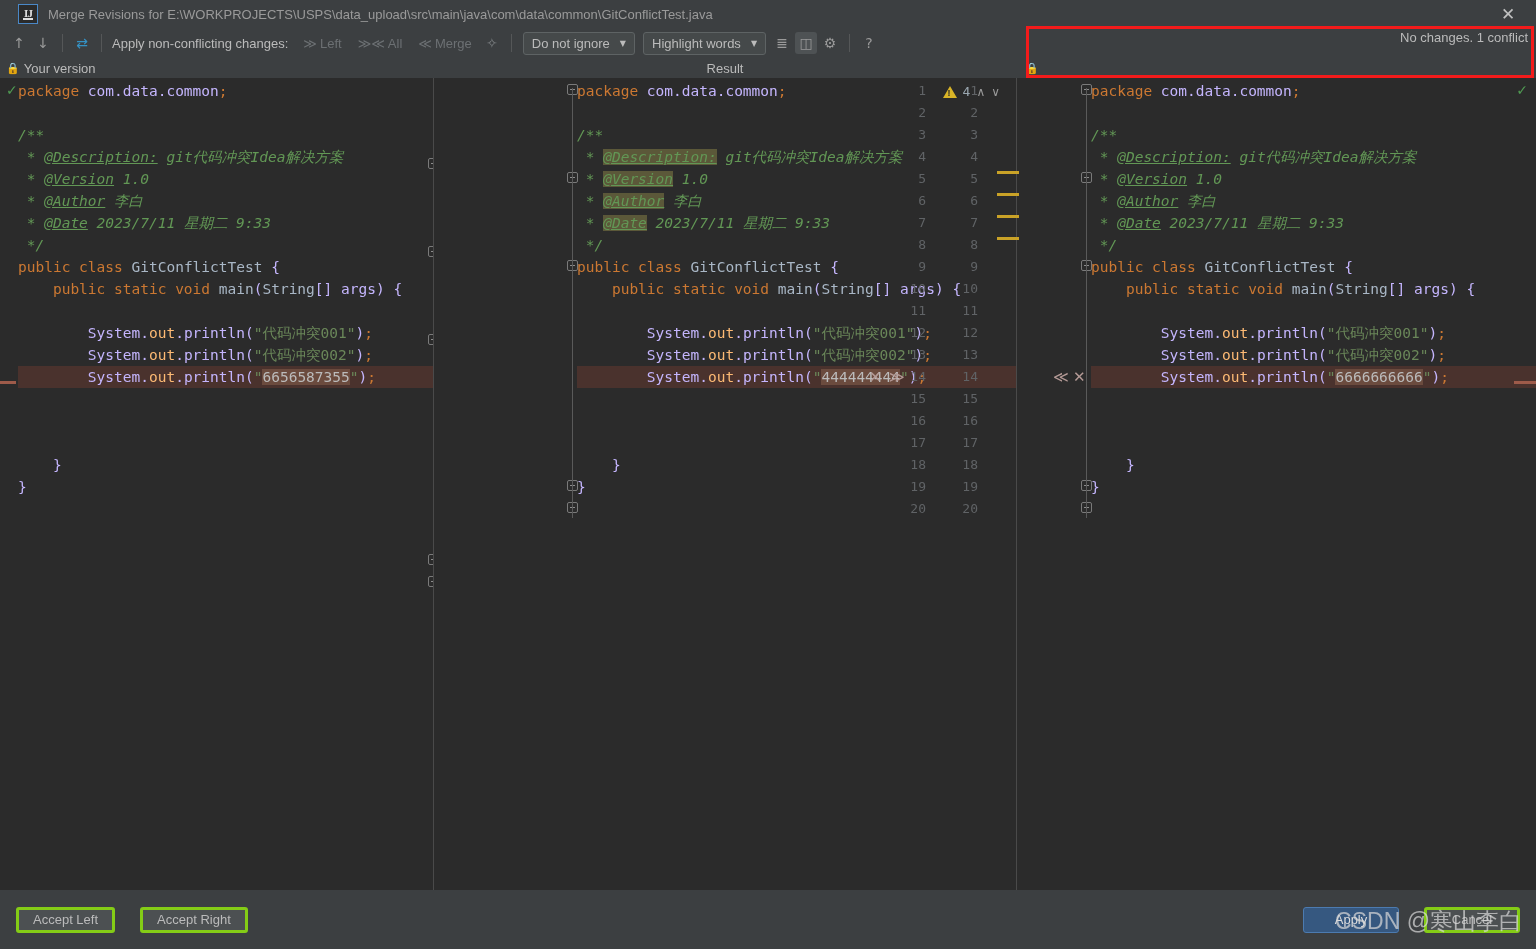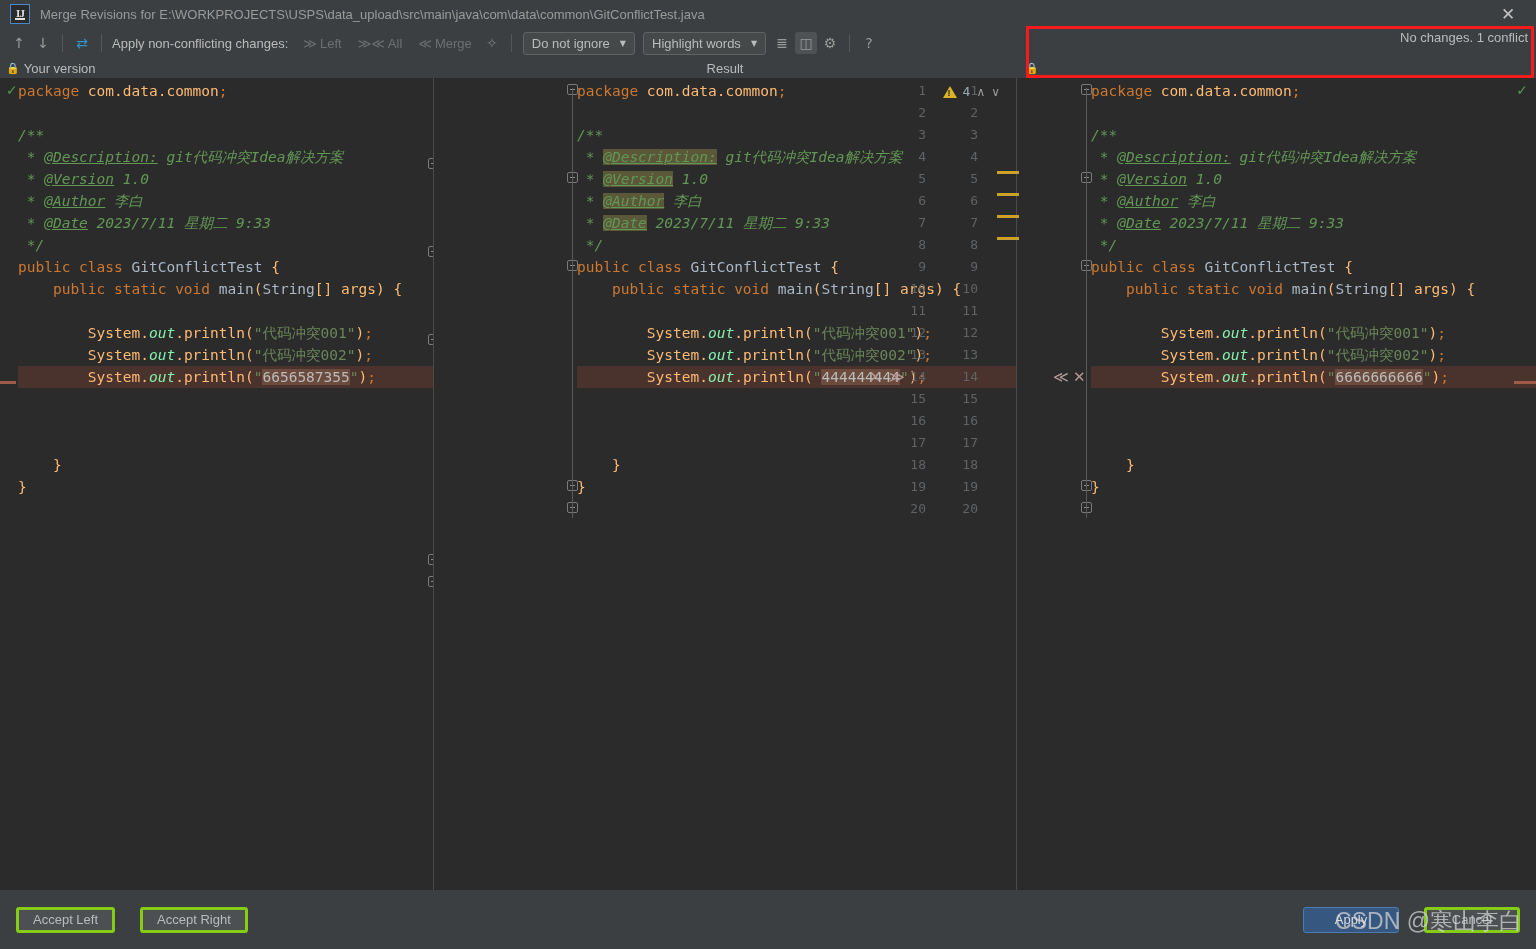--- a/index.html
+++ b/index.html
@@ -14,21 +14,21 @@
     overflow: hidden;
     position: relative;
   }
 
   
   .titlebar {
     height: 28px;
     background: #3c3f41;
     display: flex;
     align-items: center;
-    padding: 0 10px;
+    padding: 0 18px;
     position: relative;
   }
   .ij-logo {
     width: 20px; height: 20px;
     background: #2b2b2b;
     border: 1px solid #4a88c7;
     display: flex; align-items: center; justify-content: center;
     font-family: "Liberation Serif", serif;
     font-size: 11px; font-weight: bold; color: #e0e0e0;
     letter-spacing: -1px;
@@ -193,25 +193,25 @@
   .cl.conflict { background: #4a322d; }
 
   
   .txt-left   { padding-left: 18px; }
   .txt-center { padding-left: 143px; }
   .txt-right  { padding-left: 74px; }
 
   
   .kw   { color: #cc7832; }
   .cls  { color: #a9b7c6; }
-  .plain{ color: #fdba74; }
+  .plain{ color: #c4b5fd; }
   .cmt  { color: #629755; font-style: italic; }
   .tag  { color: #629755; font-style: italic; text-decoration: underline; }
   .str  { color: #6a8759; }
-  .stat { color: #86efac; font-style: italic; }
+  .stat { color: #fdba74; }
   .semi { color: #cc7832; }
   .tagbg { background: #5b5839; }
   .strbg { background: #6b4b3e; }
 
   
   .gutter {
     position: absolute;
     top: 2px; left: 0;
     width: 100%;
     pointer-events: none;

